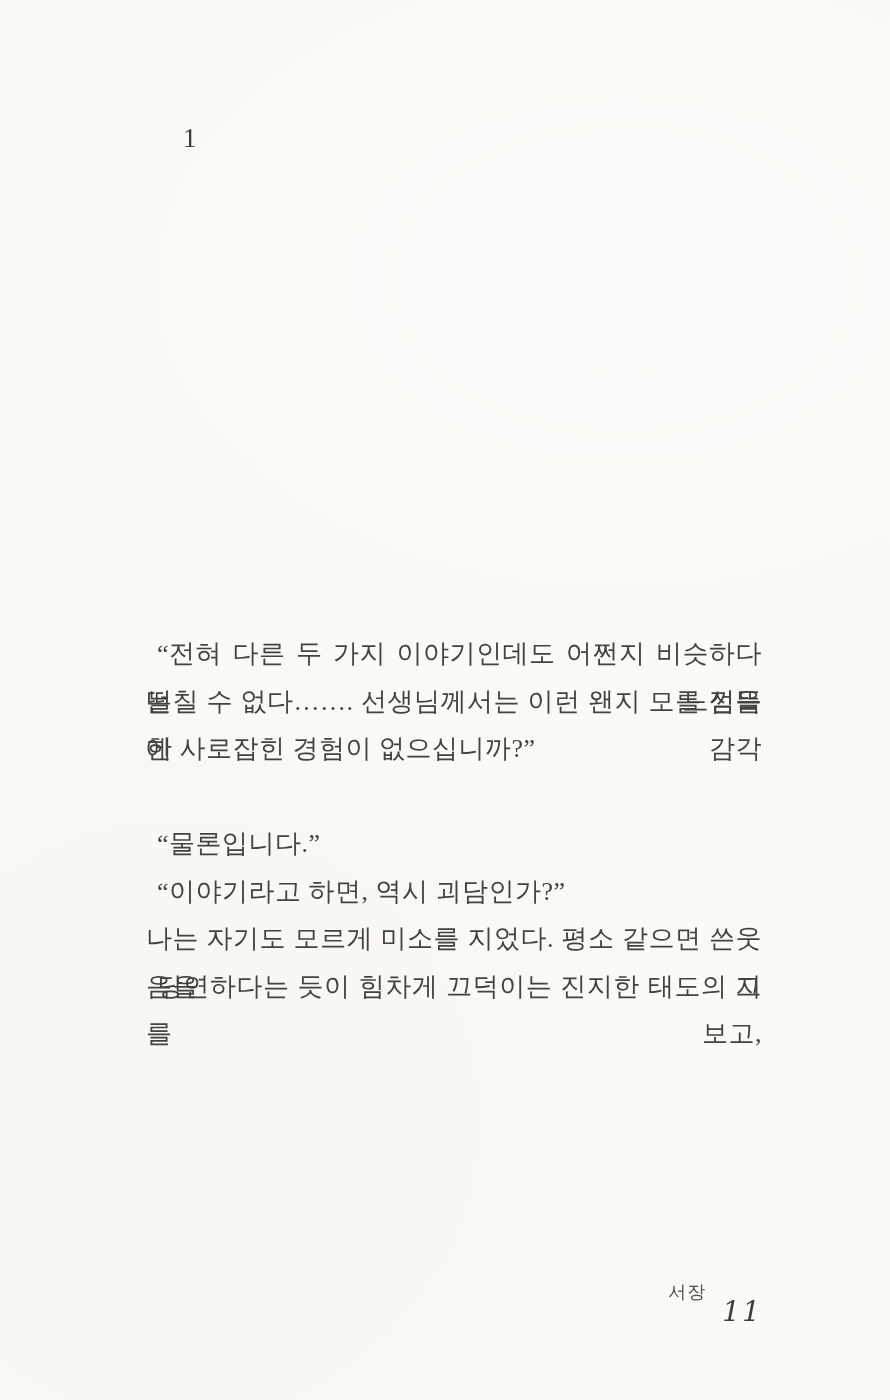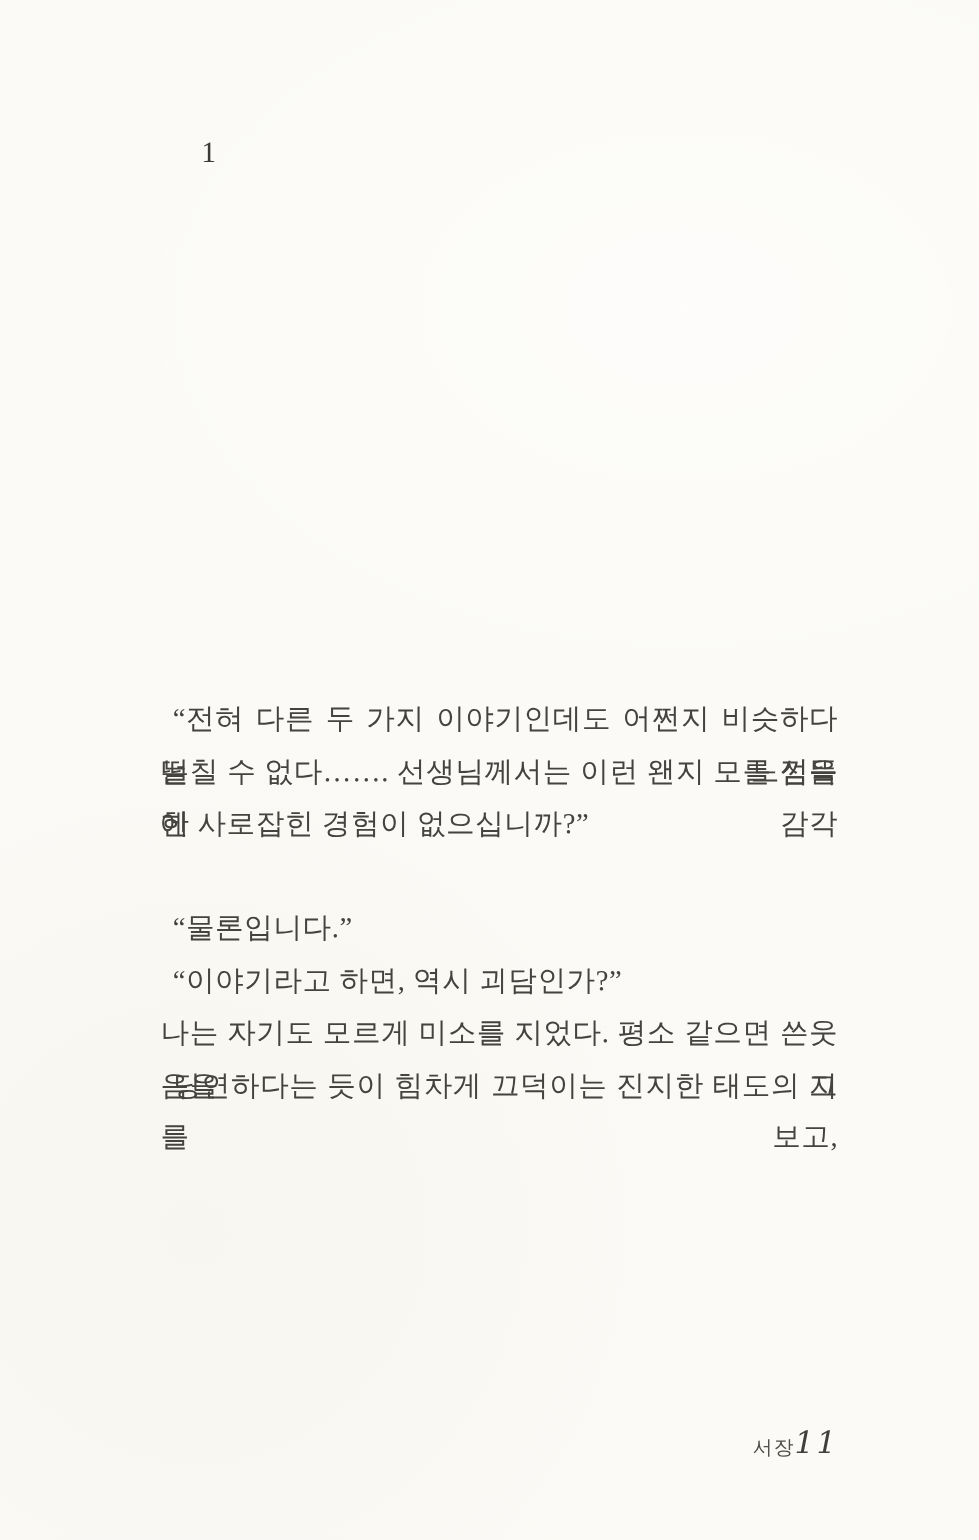--- a/index.html
+++ b/index.html
@@ -51,21 +51,22 @@
     text-align-last: justify;
   }
   .line.first {
     text-indent: 11px;
   }
   .page-footer {
     position: absolute;
     top: 1255px;
     right: 128px;
     display: flex;
-    align-items: flex-end;
+    align-items: center;
+    gap: 16px;
   }
   .footer-section-label {
     font-size: 18px;
     letter-spacing: 1px;
     color: #504e49;
   }
   .footer-page-number {
     font-size: 28px;
     font-style: italic;
     font-family: "DejaVu Serif", "Liberation Serif", serif;

